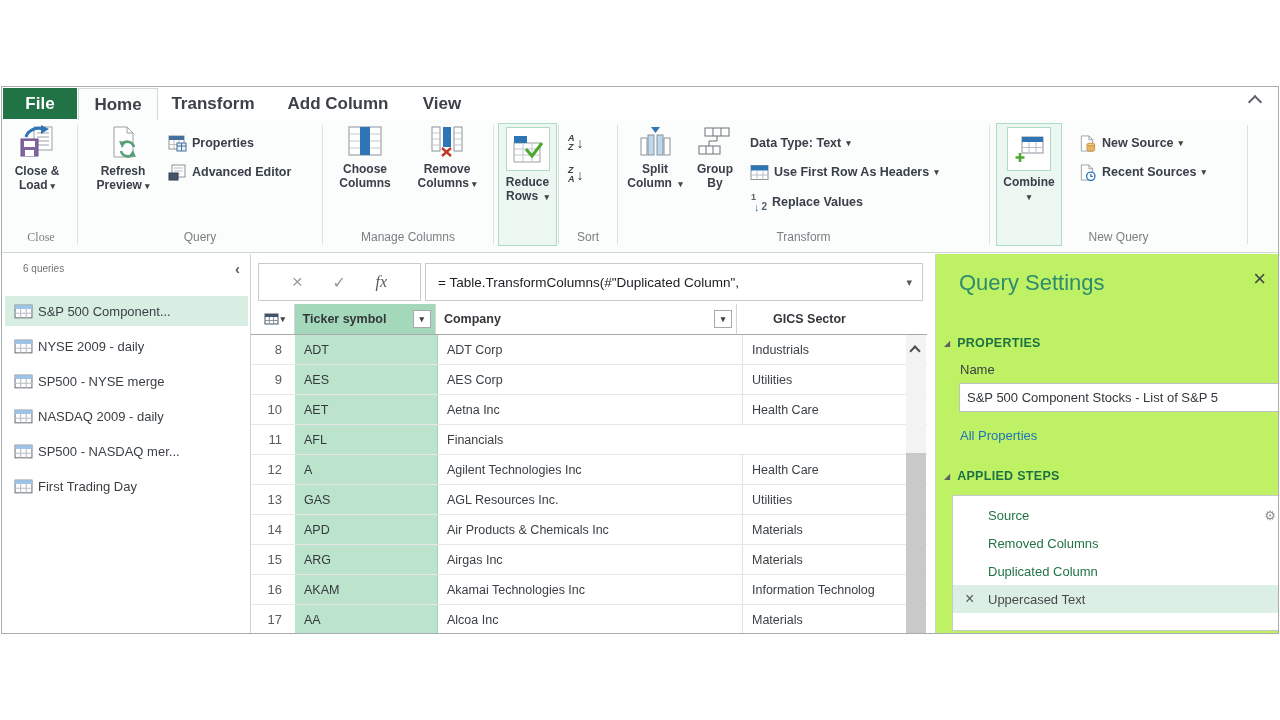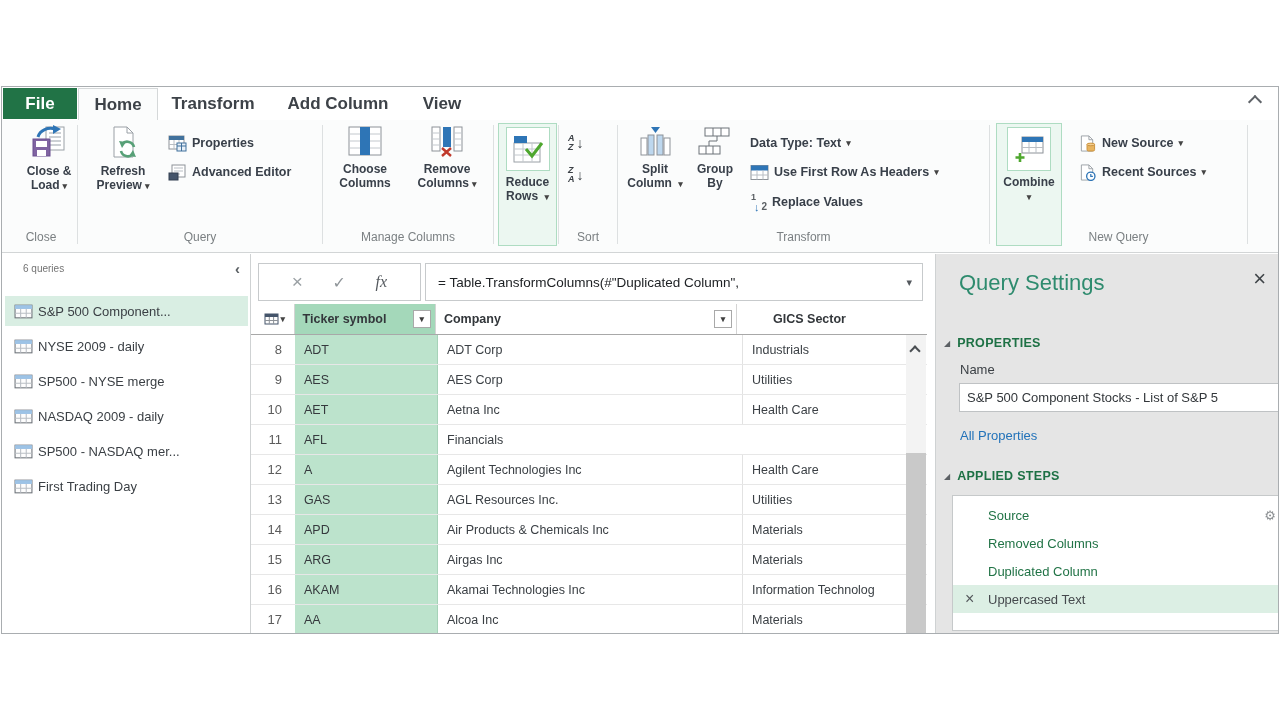--- a/index.html
+++ b/index.html
@@ -81,21 +81,21 @@
   .c-num { width:44px; justify-content:flex-end; padding-right:13px; color:#5c5c5c; font-size:13px; }
   .c-tick { width:143px; background:#bce3cc; padding-left:9px; color:#35393d; border-right:1px solid #a6d2b8; }
   .c-comp { width:305px; padding-left:9px; color:#3b4045; border-right:1px solid #e2e2e2; white-space:nowrap; overflow:hidden; }
   .c-sect { width:164px; padding-left:9px; color:#3b4045; white-space:nowrap; overflow:hidden; }
   .vscroll { position:absolute; left:904px; top:81px; width:20px; height:299px; background:#f3f3f3; }
   .vscroll .chev-up { position:absolute; left:5px; top:12px; width:8px; height:8px;
         border-left:2px solid #4a4e52; border-top:2px solid #4a4e52; transform:rotate(45deg); }
   .vscroll .thumb { position:absolute; left:0; top:118px; width:20px; height:181px; background:#c9c9c9; }
 
   
-  .qsettings { position:absolute; left:933px; top:0; width:345px; height:100%; background:#e5e5e5;
+  .qsettings { position:absolute; left:933px; top:0; width:345px; height:100%; background:#bef264;
                border-left:1px solid #cfd2d3; overflow:hidden; }
   .qs-title { position:absolute; left:23px; top:16px; font-size:22px; font-weight:400; color:#2e8b6e; }
   .qs-close { position:absolute; right:14px; top:14px; font-size:22px; color:#3f4448; line-height:22px; }
   .qs-section { position:absolute; display:flex; align-items:center; gap:7px; }
   .qs-tri { font-size:8px; color:#5c6064; }
   .qs-sechead { font-size:12.5px; font-weight:700; color:#1e7145; letter-spacing:0.3px; }
   .qs-namelabel { position:absolute; left:24px; top:108px; font-size:13px; color:#3a3f44; }
   .qs-nameinput { position:absolute; left:23px; top:129px; width:332px; height:29px; border:1px solid #bfc2c4;
                   background:#fff; font-size:13px; color:#33373b; padding:0 7px;
                   font-family:"Liberation Sans", sans-serif; }
@@ -132,33 +132,33 @@
 
   <div class="ribbon">
     <div class="rsep" style="left:75px"></div>
     <div class="rsep" style="left:320px"></div>
     <div class="rsep" style="left:491px"></div>
     <div class="rsep" style="left:556px"></div>
     <div class="rsep" style="left:615px"></div>
     <div class="rsep" style="left:987px"></div>
     <div class="rsep" style="left:1245px"></div>
 
-    <div class="bigbtn" style="left:12px; width:70px;">
+    <div class="bigbtn" style="left:0; width:70px;">
       <svg class="i" width="36" height="34" viewBox="0 0 36 34">
         <rect x="15" y="2" width="18" height="23" fill="#fff" stroke="#9aa0a6"></rect>
         <path d="M18 8h12M18 12h12M18 16h12M18 20h12" stroke="#bcc1c6" stroke-width="1.5" fill="none"></path>
         <path d="M7 12 C9 5 17 2 24 4" stroke="#2e75b6" stroke-width="3" fill="none"></path>
         <polygon points="22,0 30,4 22,9" fill="#2e75b6"></polygon>
         <rect x="2" y="14" width="17" height="17" fill="#8064a2" stroke="#6a4f8f"></rect>
         <rect x="5" y="16" width="11" height="6" fill="#fff"></rect>
         <rect x="6" y="25" width="9" height="6" fill="#fff"></rect>
       </svg>
       <div class="lbl"><span>Close &amp; Load</span><span class="caret-inline">▾</span></div>
     </div>
-    <div class="grouplabel" style="left:4px; width:70px;">Close</div>
+    <div class="grouplabel" style="left:4px; width:70px;font-family:Liberation Serif, serif;">Close</div>
 
     <div class="bigbtn" style="left:82px; width:78px;">
       <svg width="34" height="34" viewBox="0 0 34 34">
         <path d="M8 2 h13 l6 6 v24 h-19 z" fill="#fff" stroke="#9aa0a6"></path>
         <path d="M21 2 v6 h6" fill="none" stroke="#9aa0a6"></path>
         <path d="M28 22 a7 7 0 0 0 -12 -3" stroke="#57a077" stroke-width="2.6" fill="none"></path>
         <polygon points="13,16 16,23 20,17" fill="#57a077"></polygon>
         <path d="M15 26 a7 7 0 0 0 12 3" stroke="#57a077" stroke-width="2.6" fill="none"></path>
         <polygon points="30,32 27,25 23,31" fill="#57a077"></polygon>
       </svg>

